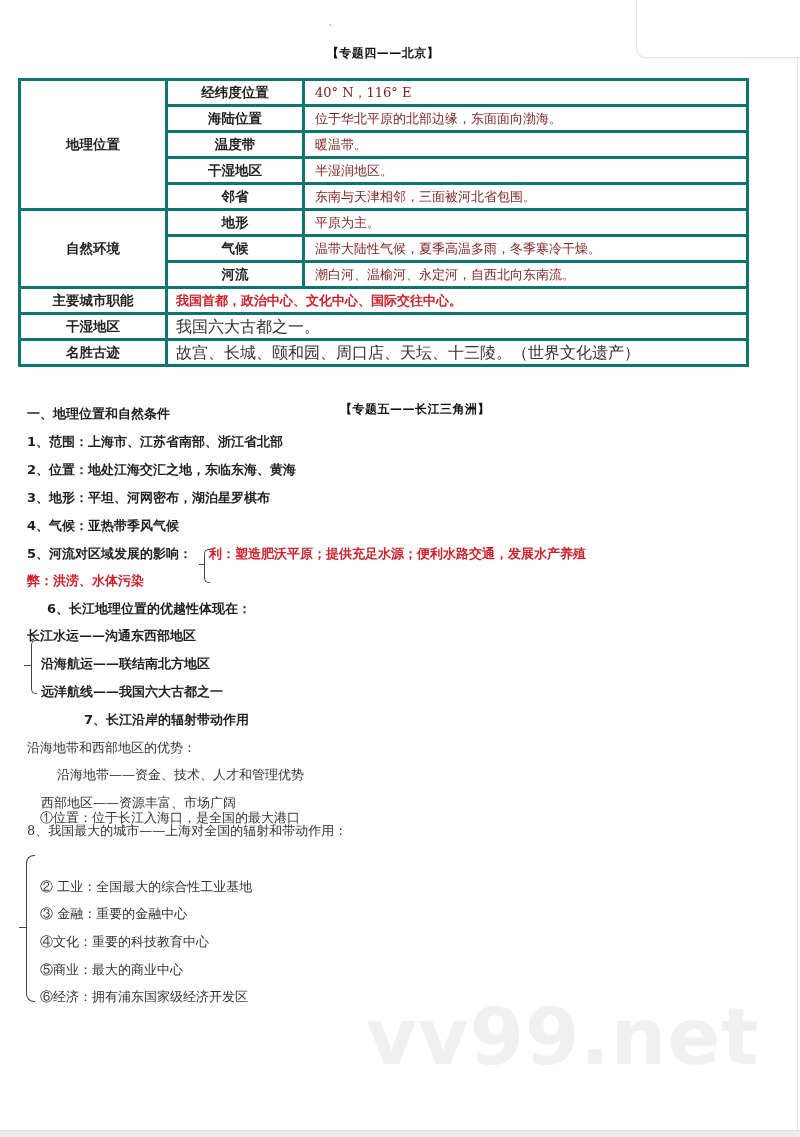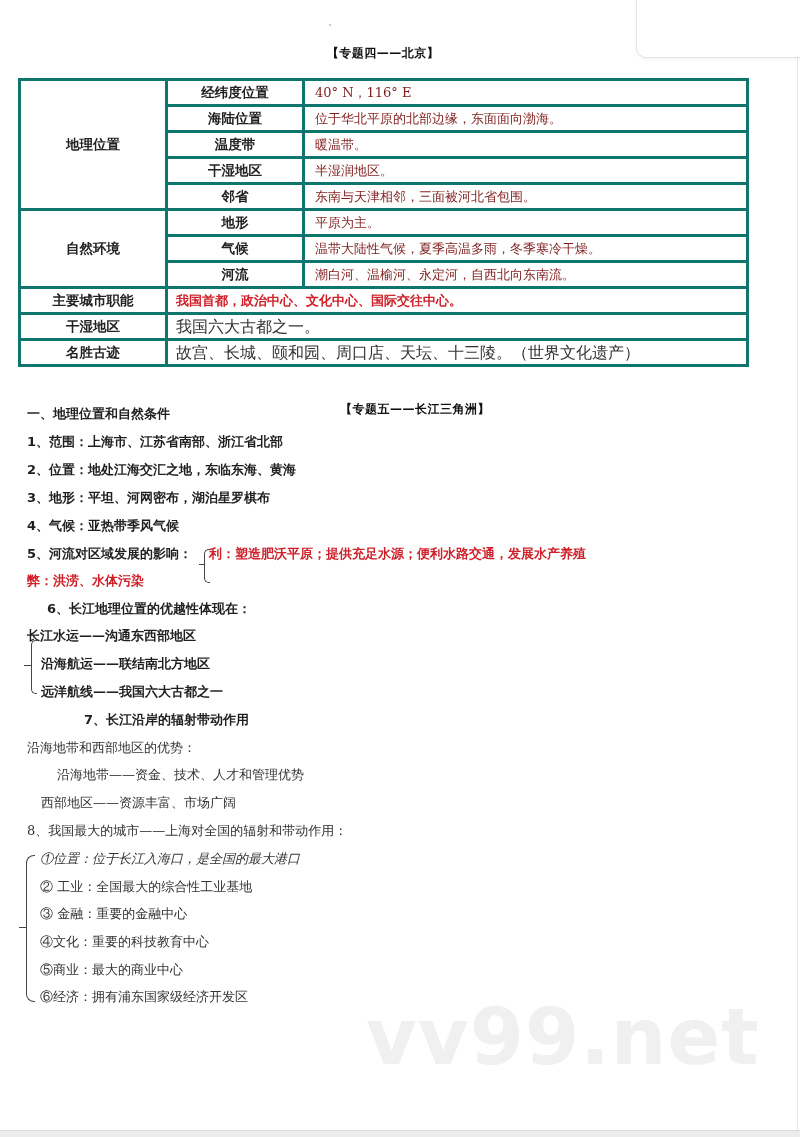--- a/index.html
+++ b/index.html
@@ -236,21 +236,21 @@
 <div class="line bold" style="left:41px; top:683px;">远洋航线——我国六大古都之一</div>
 
 <div class="line bold" style="left:40px; top:711px;margin-left:44px;">7、长江沿岸的辐射带动作用</div>
 <div class="line plain" style="left:27px; top:739px;">沿海地带和西部地区的优势：</div>
 <div class="line plain" style="left:57px; top:766px;">沿海地带——资金、技术、人才和管理优势</div>
 <div class="line plain" style="left:41px; top:794px;">西部地区——资源丰富、市场广阔</div>
 
 <div class="line plain" style="left:27px; top:822px;">8、我国最大的城市——上海对全国的辐射和带动作用：</div>
 <div class="brace" style="left:26px; top:855px; width:8px; height:145px; border-radius:8px 0 0 8px;"></div>
 <div class="brace-tip" style="left:19px; top:927px; width:7px;"></div>
-<div class="line plain" style="left:40px; top:850px;font-style:italic;">①位置：位于长江入海口，是全国的最大港口</div>
+<div class="line plain" style="left:40px; top:809px;">①位置：位于长江入海口，是全国的最大港口</div>
 <div class="line plain" style="left:40px; top:878px;">②  工业：全国最大的综合性工业基地</div>
 <div class="line plain" style="left:40px; top:905px;">③       金融：重要的金融中心</div>
 <div class="line plain" style="left:40px; top:933px;">④文化：重要的科技教育中心</div>
 <div class="line plain" style="left:40px; top:961px;">⑤商业：最大的商业中心</div>
 <div class="line plain" style="left:40px; top:988px;">⑥经济：拥有浦东国家级经济开发区</div>
 
 <div class="watermark">vv99.net</div>
 
 <div class="bottom-bar"></div>
 

